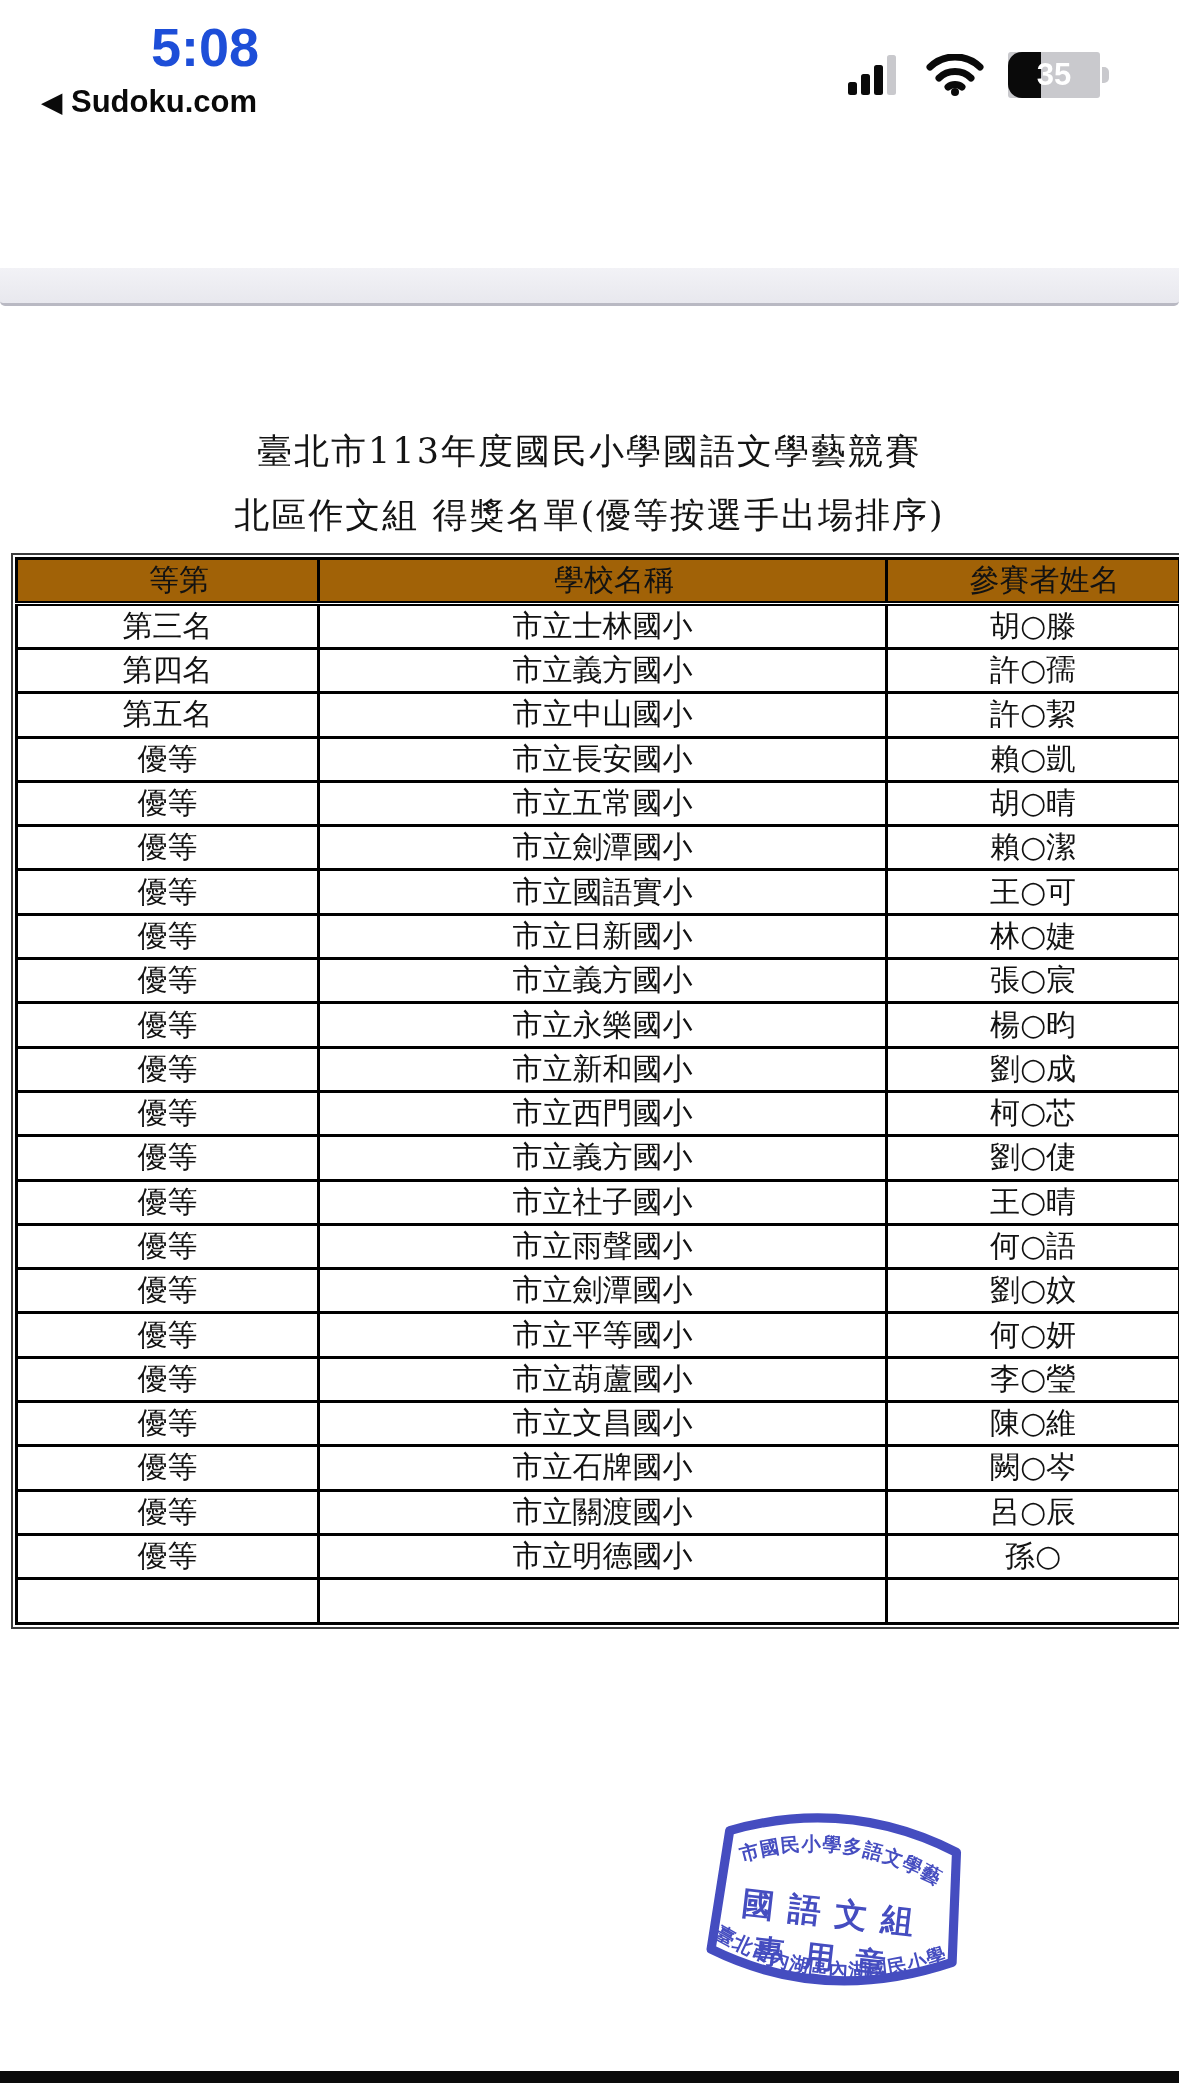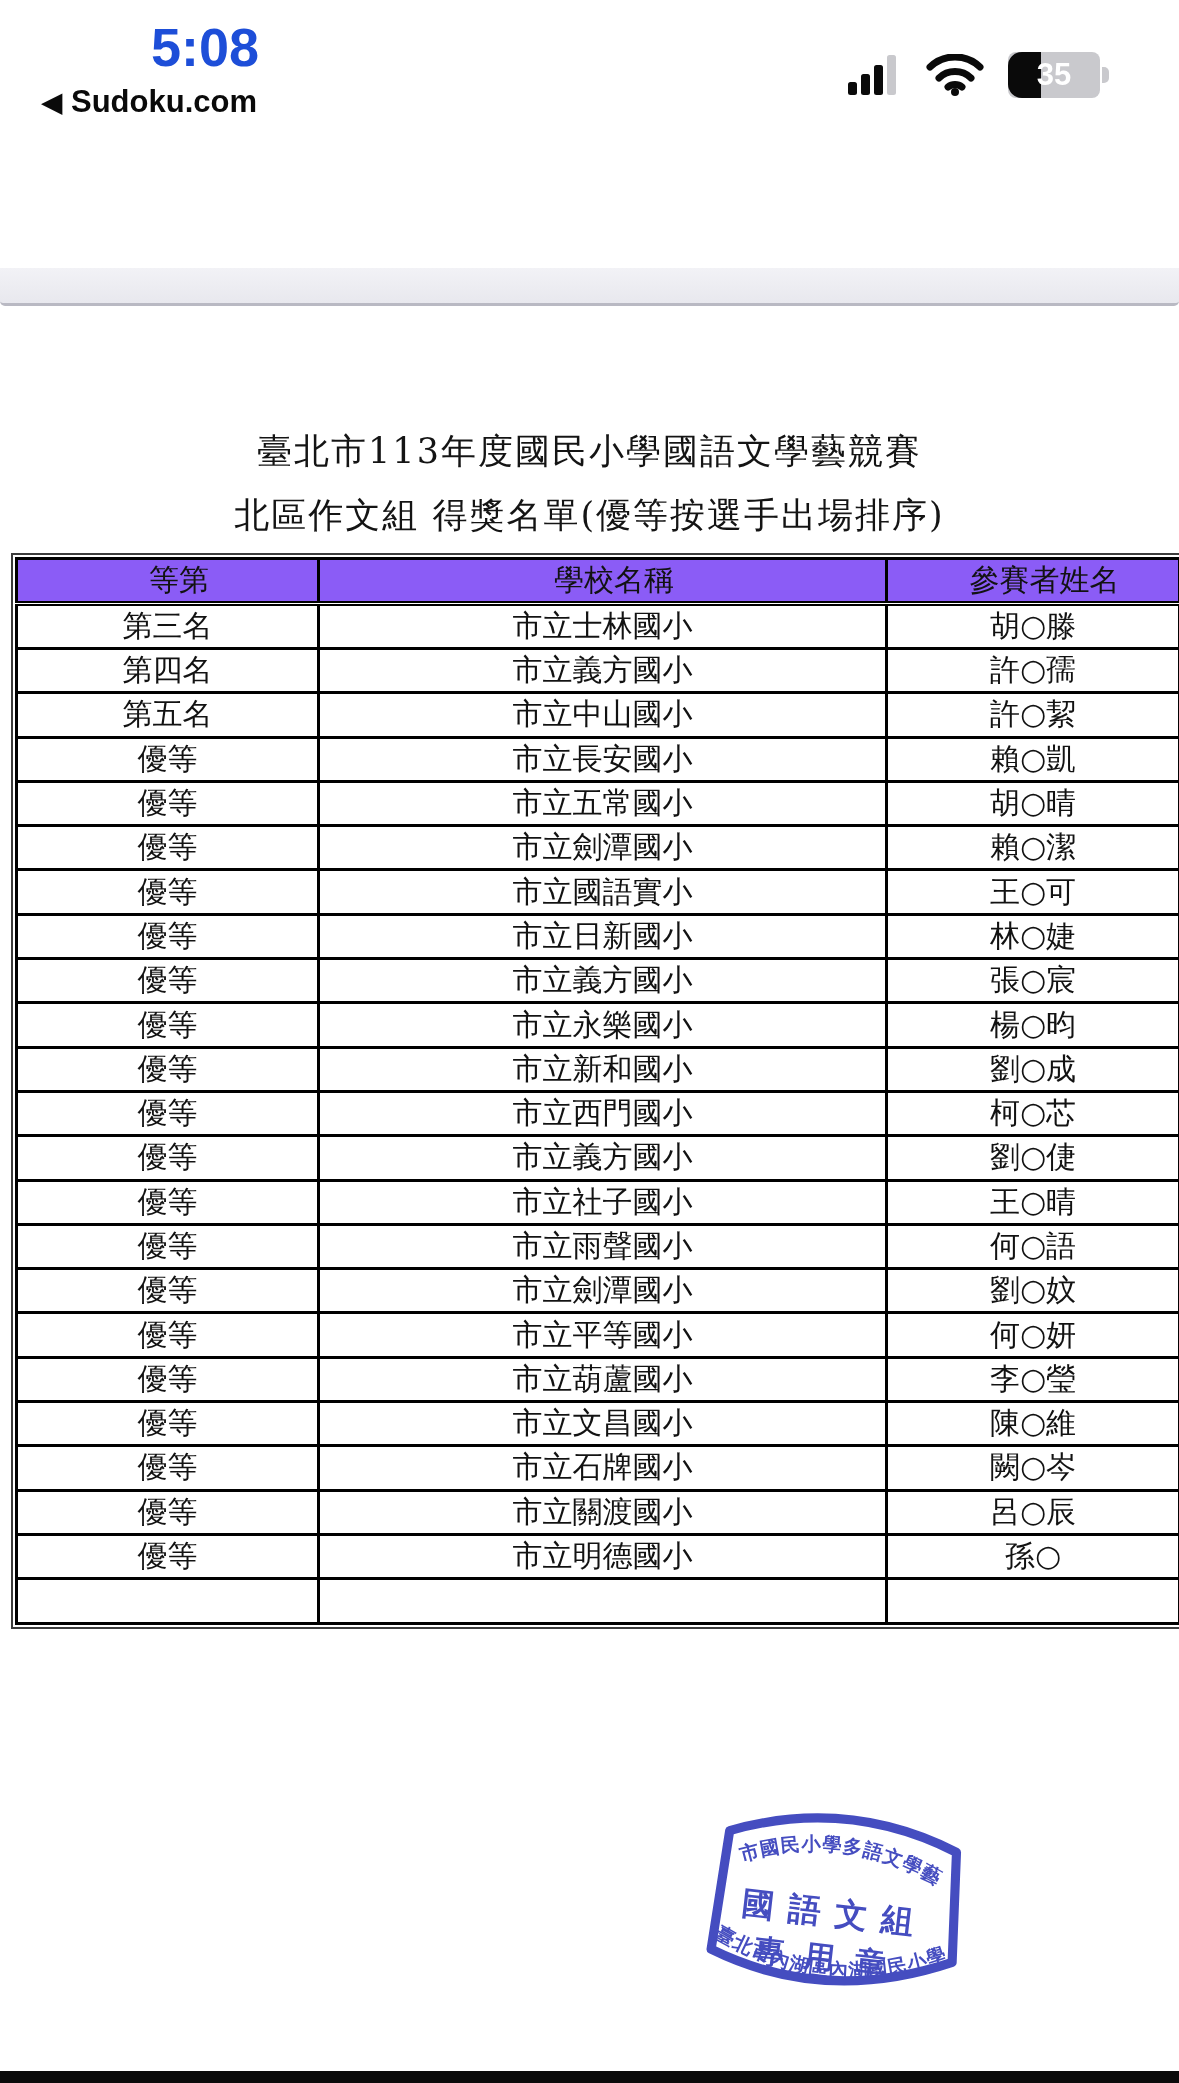--- a/index.html
+++ b/index.html
@@ -8,21 +8,21 @@
 
   
   .status-time { position:absolute; left:75px; top:16px; width:260px; text-align:center;
                  font-family:"Liberation Sans", sans-serif; font-size:54px; font-weight:600;
                  color:#1d4ed8; letter-spacing:0px; }
   .back-link { position:absolute; left:42px; top:84px; display:flex; align-items:center;
                font-family:"Liberation Sans", sans-serif; font-size:31px; font-weight:700;
                color:#0a0a0a; cursor:pointer; }
   .back-link .tri { font-size:26px; margin-right:9px; line-height:1; }
   .status-icons { position:absolute; left:848px; top:52px; display:flex; align-items:center; gap:24px; }
-  .battery { position:relative; width:92px; height:46px; border-radius:8px; background:#c9c9cd; overflow:visible; }
+  .battery { position:relative; width:92px; height:46px; border-radius:3px; background:#c9c9cd; overflow:visible; }
   .battery .fill { position:absolute; left:0; top:0; bottom:0; width:36%;
                    background:#0a0a0a; border-radius:14px 0 0 14px; }
   .battery .pct { position:absolute; inset:0; display:flex; align-items:center; justify-content:center;
                   font-family:"Liberation Sans", sans-serif; font-size:31px; font-weight:700; color:#ffffff; }
   .battery .nub { position:absolute; right:-9px; top:15px; width:7px; height:16px;
                   border-radius:0 5px 5px 0; background:#c9c9cd; }
 
   
   .toolbar-bar { position:absolute; left:0; top:268px; width:1179px; height:38px;
                  background:linear-gradient(#f2f2f6,#e8e8ee);
@@ -34,21 +34,21 @@
   #title1 { top:428px; }
   #title2 { top:492px; }
 
   table.award { position:absolute; left:15px; top:557px; width:1163px;
                 border-collapse:collapse; table-layout:fixed;
                 border:3px solid #000;
                 box-shadow:0 0 0 2px #ffffff, 0 0 0 4px #3c3c3c; }
   table.award th, table.award td { border:3px solid #000; height:44.3px; text-align:center;
                 vertical-align:middle; font-size:30px; color:#121212; font-weight:normal;
                 overflow:hidden; white-space:nowrap; }
-  table.award th { background:#8b5cf6; border-bottom:5px double #000;padding-left:23px; }
+  table.award th { background:#a16207; border-bottom:5px double #000;padding-left:23px; }
 
   
   .stamp { position:absolute; left:684px; top:1774px; width:306px; height:242px;
            transform:rotate(6.5deg); mix-blend-mode:multiply; opacity:.95; pointer-events:none; }
 
   
   .bottom-bar { position:absolute; left:0; bottom:0; width:1179px; height:12px; background:#0b0b0b; }
 </style>
 </head>
 <body>

